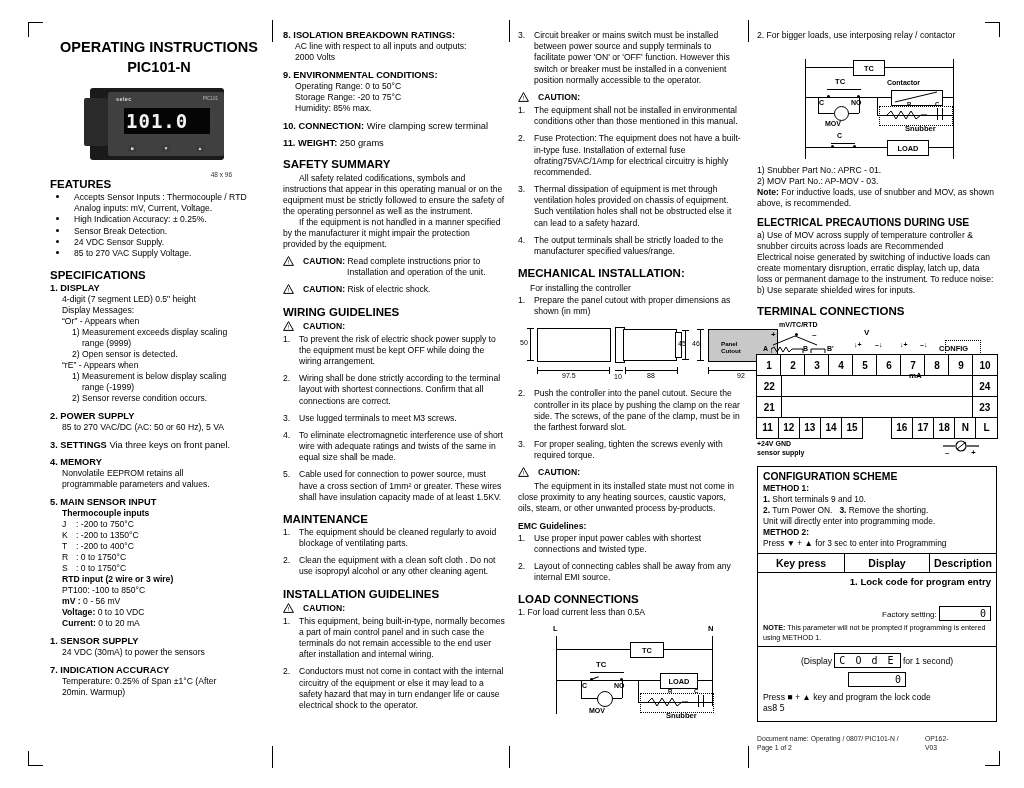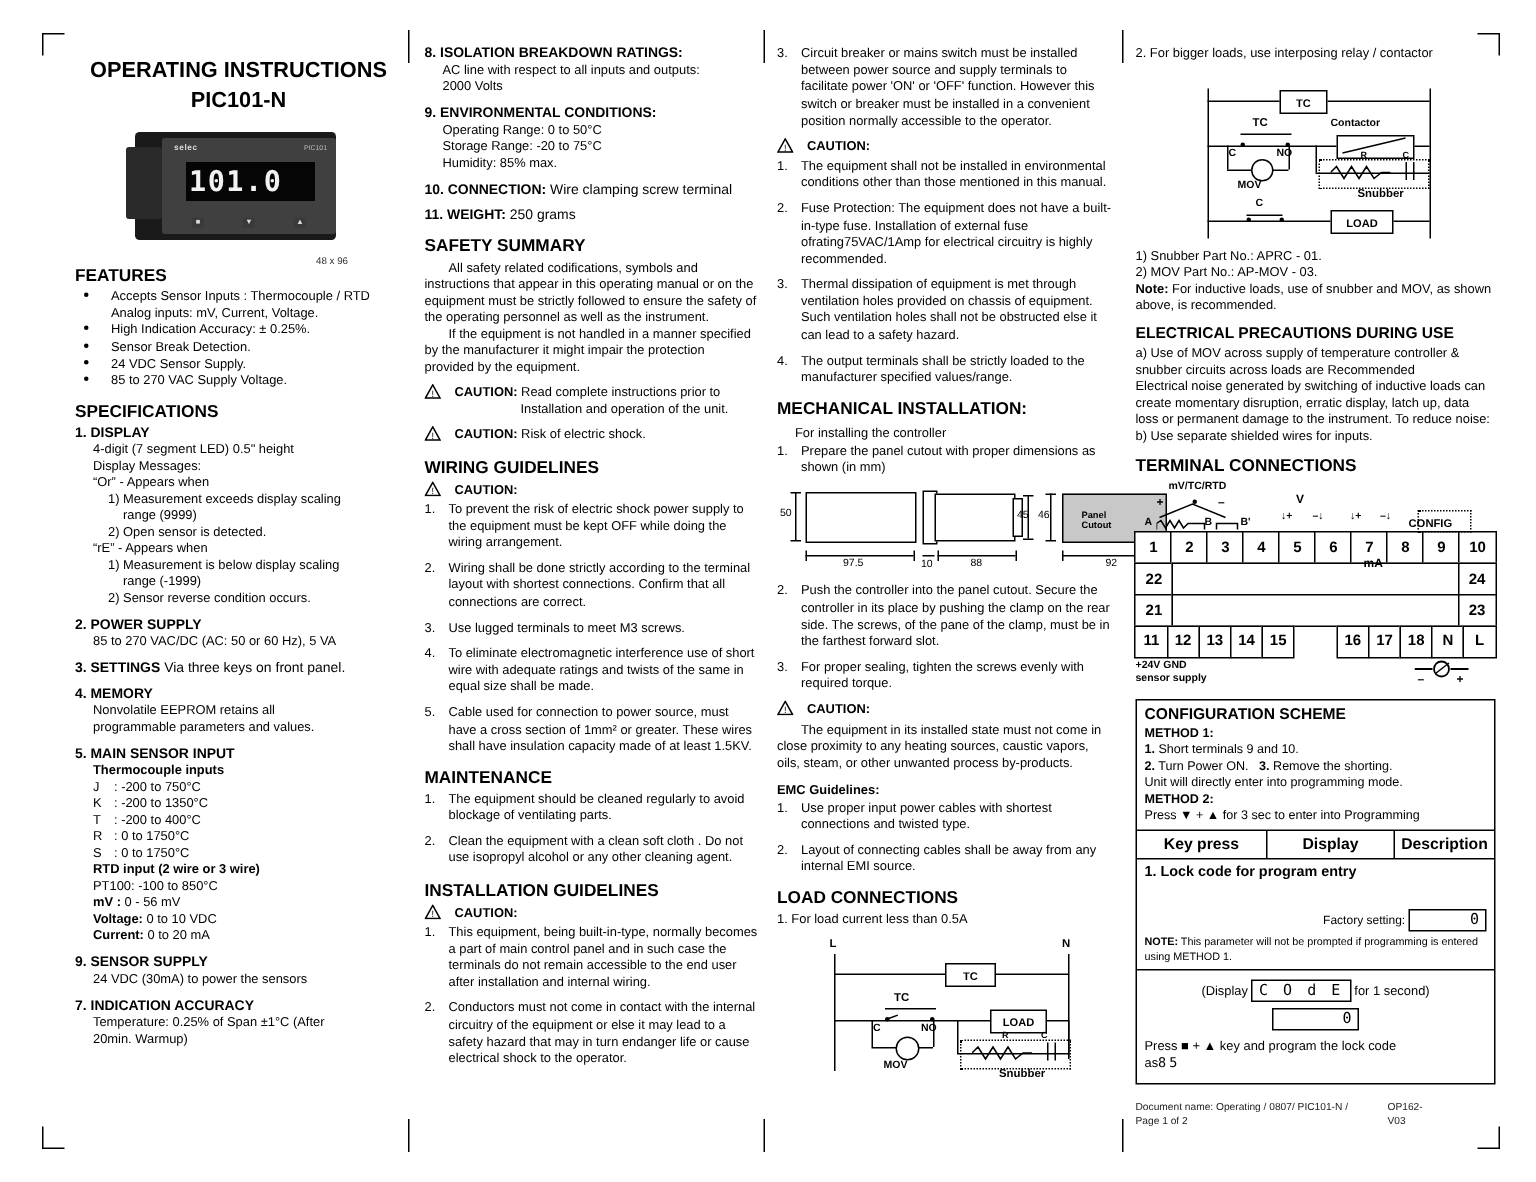--- a/index.html
+++ b/index.html
@@ -176,21 +176,21 @@
     <p class="indent"><span style="display:inline-block;width:14px;">K</span><span>:  -200 to 1350°C</span></p>
     <p class="indent"><span style="display:inline-block;width:14px;">T</span><span>:  -200 to 400°C</span></p>
     <p class="indent"><span style="display:inline-block;width:14px;">R</span><span>:   0 to 1750°C</span></p>
     <p class="indent"><span style="display:inline-block;width:14px;">S</span><span>:   0 to 1750°C</span></p>
     <p class="indent" style="font-weight:bold;">RTD input (2 wire or 3 wire)</p>
     <p class="indent">PT100: -100 to 850°C</p>
     <p class="indent"><b>mV :</b> <span>0 - 56 mV</span></p>
     <p class="indent"><b>Voltage:</b> <span>0 to 10 VDC</span></p>
     <p class="indent"><b>Current:</b> <span>0 to 20 mA</span></p>
 
-    <h3>9. SENSOR SUPPLY</h3>
+    <h3>1. SENSOR SUPPLY</h3>
     <p class="indent">24 VDC (30mA) to power the sensors</p>
 
     <h3>7. INDICATION ACCURACY</h3>
     <p class="indent">Temperature: 0.25% of Span ±1°C (After</p>
     <p class="indent">20min. Warmup)</p>
   </div>
 
   <div class="col" id="col2">
 
     <h3 style="margin-top:0;">8. ISOLATION BREAKDOWN RATINGS:</h3>
@@ -527,21 +527,21 @@
         <p>Unit will directly enter into programming mode.</p>
         <p style="font-weight:bold;">METHOD 2:</p>
         <p>Press ▼ + ▲  for 3 sec to enter into Programming</p>
       </div>
       <div class="cfgrow">
         <div style="width:78px;">Key press</div>
         <div style="width:76px;">Display</div>
         <div style="flex:1;">Description</div>
       </div>
       <div style="border-top:1.4px solid #000;padding:3px 5px 4px 5px;">
-        <p style="font-size:9.6px;font-weight:bold;">1. Lock code for program entry</p>
+        <p style="font-size:9.6px;font-weight:bold;text-align:right;">1. Lock code for program entry</p>
         <p style="text-align:right;font-size:8px;margin-top:18px;">
           <span>Factory setting:</span>
           <span class="lcd">0</span>
         </p>
         <p style="font-size:7.2px;margin-top:2px;line-height:1.3;">
           <b>NOTE:</b>
           <span>This parameter will not be prompted if programming is entered using METHOD 1.</span>
         </p>
       </div>
       <div style="border-top:1.4px solid #000;padding:6px 5px 6px 5px;">

